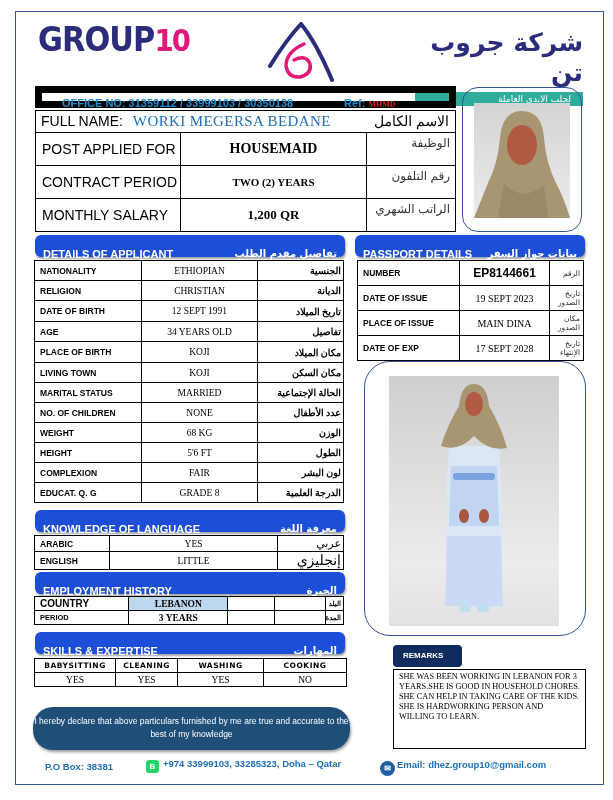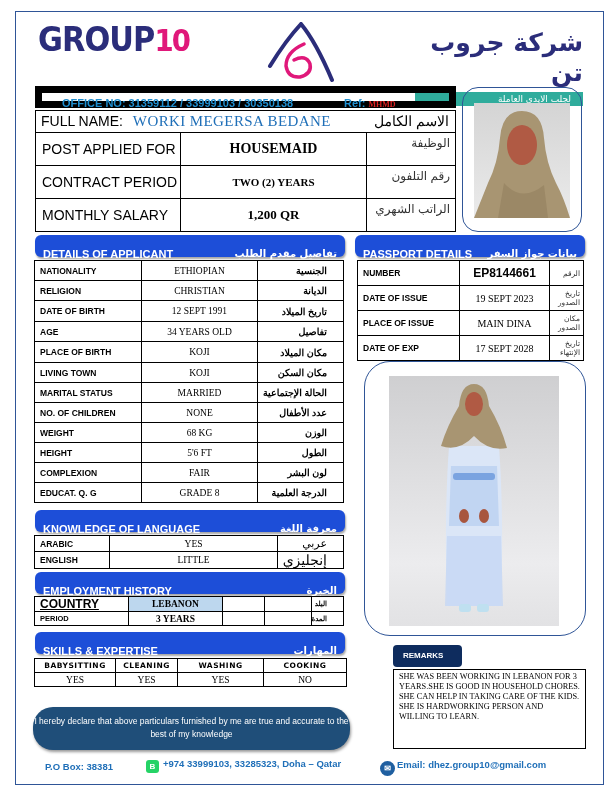--- a/index.html
+++ b/index.html
@@ -41,21 +41,21 @@
   .photo2 { left: 364px; top: 361px; width: 222px; height: 275px; border: 1.5px solid #2f5597; border-radius: 26px; }
 
   
   .sec { background: #1d4ed8; color: #fff; font-weight: bold; font-size: 11px; height: 22px; line-height: 22px; border-radius: 6px; padding: 8px 8px; box-shadow: 1px 2px 2px rgba(0,0,0,0.35); }
   .sec .ar-h { float: right; direction: rtl; font-family: "DejaVu Sans", sans-serif; font-size: 10px; }
 
   table.grid { border-collapse: collapse; }
   table.grid td { border: 1px solid #000; }
   .d-lbl { font-size: 8.5px; font-weight: bold; padding-left: 5px; width: 107px; }
   .d-val { font-family: "Liberation Serif", serif; font-size: 9.5px; text-align: center; width: 116px; }
-  .d-ar { font-family: Liberation Sans, sans-serif; font-size: 9.5px; font-weight: bold; text-align: right; padding-right: 16px; direction: rtl; }
+  .d-ar { font-family: Liberation Serif, serif; font-size: 9.5px; font-weight: bold; text-align: right; padding-right: 2px; direction: rtl; }
 
   .p-lbl { font-size: 8.5px; font-weight: bold; padding-left: 5px; width: 102px; }
   .p-val { font-family: "Liberation Serif", serif; font-size: 10px; text-align: center; width: 90px; }
   .p-num { font-family: "Liberation Sans", sans-serif; font-weight: bold; font-size: 12px; }
   .p-ar { font-family: "DejaVu Sans", sans-serif; font-size: 7.5px; text-align: right; padding-right: 3px; direction: rtl; line-height: 9px; color: #333; }
 
   .skill-h { font-family: "DejaVu Sans", sans-serif; font-size: 7.5px; font-weight: bold; text-align: center; letter-spacing: 0.5px; height: 14px; }
   .skill-v { font-family: "Liberation Serif", serif; font-size: 9.5px; text-align: center; height: 14px; }
 
   .declare { left: 33px; top: 707px; width: 317px; height: 43px; background: #1f4e79; border-radius: 20px; color: #fff; font-size: 8.5px; text-align: center; line-height: 13px; padding-top: 8px; box-shadow: 1px 2px 3px rgba(0,0,0,0.4); }
@@ -275,21 +275,21 @@
   </tbody>
 </table>
 
 <div class="abs sec" style="left:35px;top:572px;width:310px;">
   <span>EMPLOYMENT HISTORY</span>
   <span class="ar-h">الخبرة</span>
 </div>
 <table class="abs grid" style="left:34px;top:596px;width:310px;">
   <tbody>
     <tr style="height:14px;">
-      <td class="d-lbl" style="width:58px;font-size:12px;text-decoration:underline;">COUNTRY</td>
+      <td class="d-lbl" style="width:58px;font-size:10px;">COUNTRY</td>
       <td class="d-val" style="width:78px;background:#bdd7ee;font-weight:bold;">LEBANON</td>
       <td style="width:61px;"></td>
       <td style="width:67px;"></td>
       <td class="d-ar" style="font-size:7px;">البلد</td>
     </tr>
     <tr style="height:14px;">
       <td class="d-lbl" style="font-size:7.5px;">PERIOD</td>
       <td class="d-val" style="font-weight:bold;">3 YEARS</td>
       <td></td>
       <td></td>

